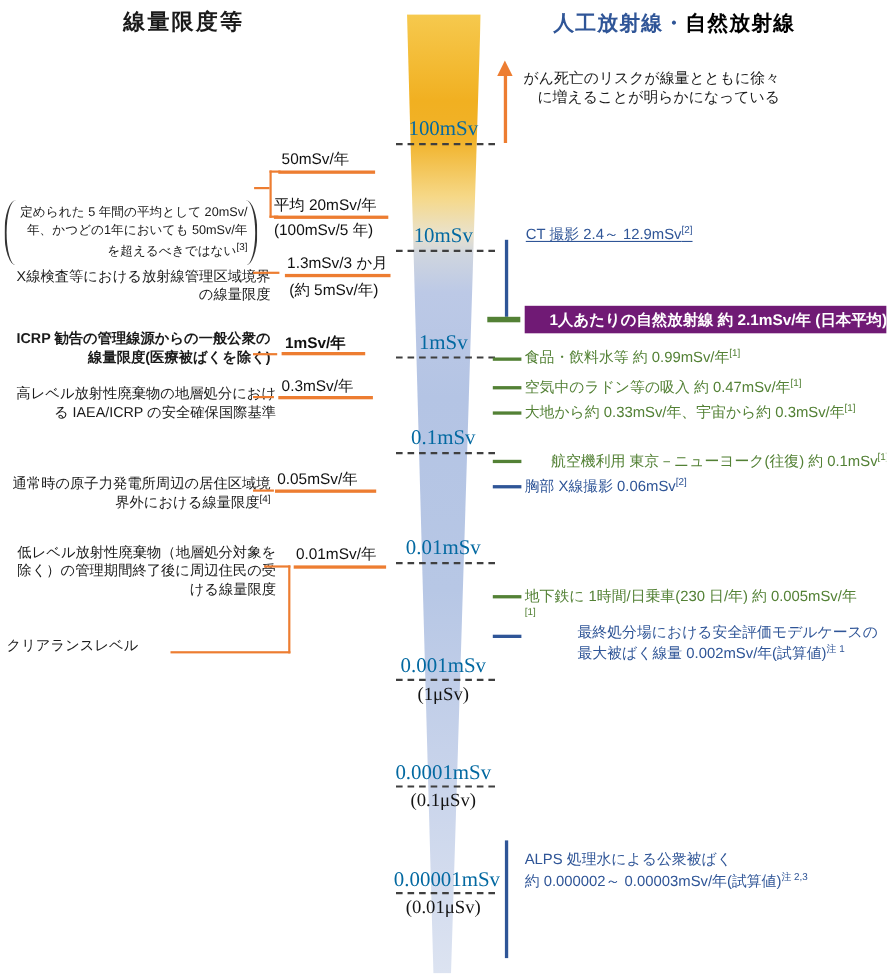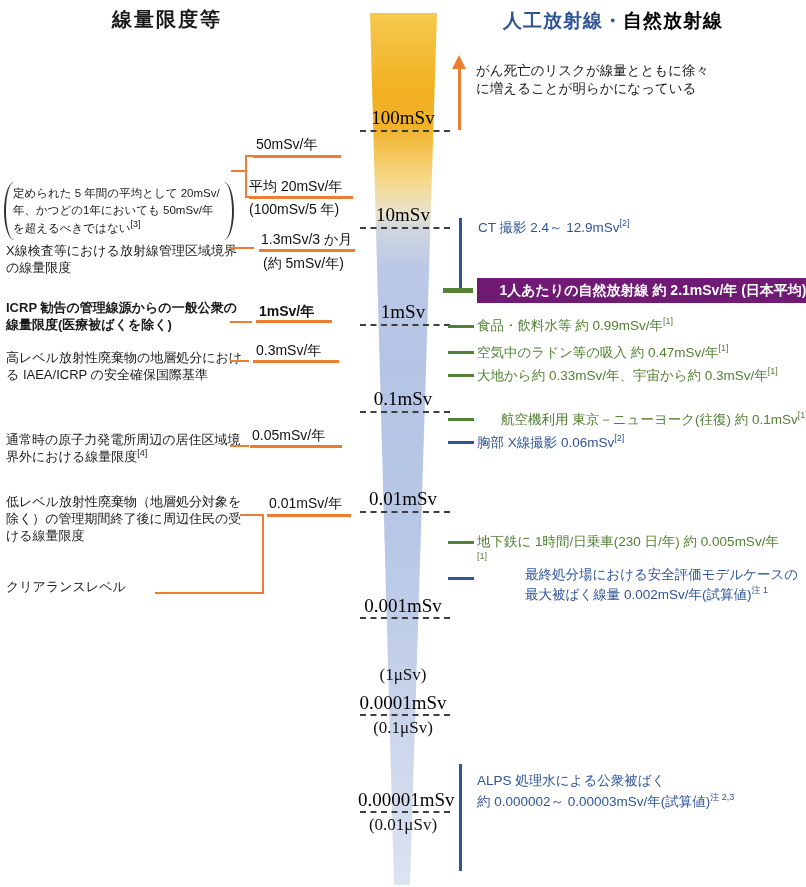--- a/index.html
+++ b/index.html
@@ -1,22 +1,22 @@
 <!DOCTYPE html>
 <html><head>
 <meta charset="utf-8">
 <style>
   html,body{margin:0;padding:0;background:#fff;}
   .stage{position:relative;width:806px;height:887px;background:#ffffff;overflow:hidden;
          font-family:"Liberation Sans","DejaVu Sans",sans-serif;color:#1a1a1a;}
   .abs{position:absolute;}
-  .jp{font-size:13px;line-height:1.32;}
+  .jp{font-size:13px;line-height:1.32;text-align:right;}
   .bold{font-weight:bold;}
   .serif{font-family:"Liberation Serif","DejaVu Serif",serif;}
-  .scale-label{width:90px;text-align:center;font-size:19px;color:#000000;}
+  .scale-label{width:90px;text-align:center;font-size:19px;color:#0369a1;}
   .scale-sub{width:90px;text-align:center;font-size:17px;color:#141414;}
   .dash-line{width:90px;height:0;border-top:2px dashed #3f3f3f;}
   .oline{background:#ED7D31;height:3px;}
   .oconn{background:#ED7D31;}
   .olabel{font-size:14px;color:#111;white-space:nowrap;}
   .green-text{color:#538135;font-size:13.5px;white-space:nowrap;}
   .blue-text{color:#2F5597;font-size:13.5px;white-space:nowrap;}
   .tick{height:3px;width:26px;}
   .tick-green{background:#538135;}
   .tick-blue{background:#2F5597;}
@@ -60,21 +60,21 @@
   <div class="abs dash-line" style="left:360px;top:617px;"></div>
   <div class="abs dash-line" style="left:360px;top:714px;"></div>
   <div class="abs dash-line" style="left:360px;top:811px;"></div>
 
   <div class="abs serif scale-label" style="left:358px;top:107px;">100mSv</div>
   <div class="abs serif scale-label" style="left:358px;top:204px;">10mSv</div>
   <div class="abs serif scale-label" style="left:358px;top:301px;">1mSv</div>
   <div class="abs serif scale-label" style="left:358px;top:388px;">0.1mSv</div>
   <div class="abs serif scale-label" style="left:358px;top:488px;">0.01mSv</div>
   <div class="abs serif scale-label" style="left:358px;top:595px;">0.001mSv</div>
-  <div class="abs serif scale-sub" style="left:358px;top:621px;margin-top:44px;">(1μSv)</div>
+  <div class="abs serif scale-sub" style="left:358px;top:621px;">(1μSv)</div>
   <div class="abs serif scale-label" style="left:358px;top:692px;">0.0001mSv</div>
   <div class="abs serif scale-sub" style="left:358px;top:718px;">(0.1μSv)</div>
   <div class="abs serif scale-label" style="left:358px;top:789px;">0.00001mSv</div>
   <div class="abs serif scale-sub" style="left:358px;top:815px;">(0.01μSv)</div>
 
 
   <div class="abs paren jp" style="left:4px;top:182px;width:212px;">
     <span>定められた 5 年間の平均として 20mSv/年、かつどの1年においても 50mSv/年を超えるべきではない</span><sup class="fn">[3]</sup>
   </div>
 
@@ -121,21 +121,21 @@
   <div class="abs oconn" style="left:231px;top:170px;width:14px;height:2px;"></div>
   <div class="abs oconn" style="left:230px;top:247px;width:24px;height:2px;"></div>
   <div class="abs oconn" style="left:230px;top:321px;width:22px;height:2px;"></div>
   <div class="abs oconn" style="left:230px;top:360px;width:19px;height:2px;"></div>
   <div class="abs oconn" style="left:230px;top:445px;width:19px;height:2px;"></div>
   <div class="abs oconn" style="left:240px;top:514px;width:24px;height:2px;"></div>
   <div class="abs oconn" style="left:262px;top:514px;width:2px;height:80px;"></div>
   <div class="abs oconn" style="left:155px;top:592px;width:109px;height:2px;"></div>
 
   <div class="abs vline-blue" style="left:459px;top:218px;height:70px;"></div>
-  <div class="abs blue-text" style="left:478px;top:218px;">
+  <div class="abs blue-text" style="left:478px;top:204px;text-decoration:underline;">
     <span>CT 撮影 2.4～ 12.9mSv</span><sup class="fn">[2]</sup>
   </div>
 
   <div class="abs" style="left:443px;top:288px;width:30px;height:5px;background:#538135;"></div>
   <div class="abs" style="left:477px;top:278px;width:352px;height:25px;background:#701a75;color:#fff;
               font-weight:bold;font-size:14px;line-height:25px;text-align:center;white-space:nowrap;">1人あたりの自然放射線 約 2.1mSv/年 (日本平均)</div>
 
   <div class="abs tick tick-green" style="left:448px;top:325px;"></div>
   <div class="abs green-text" style="left:477px;top:316px;">
     <span>食品・飲料水等 約 0.99mSv/年</span><sup class="fn">[1]</sup>

